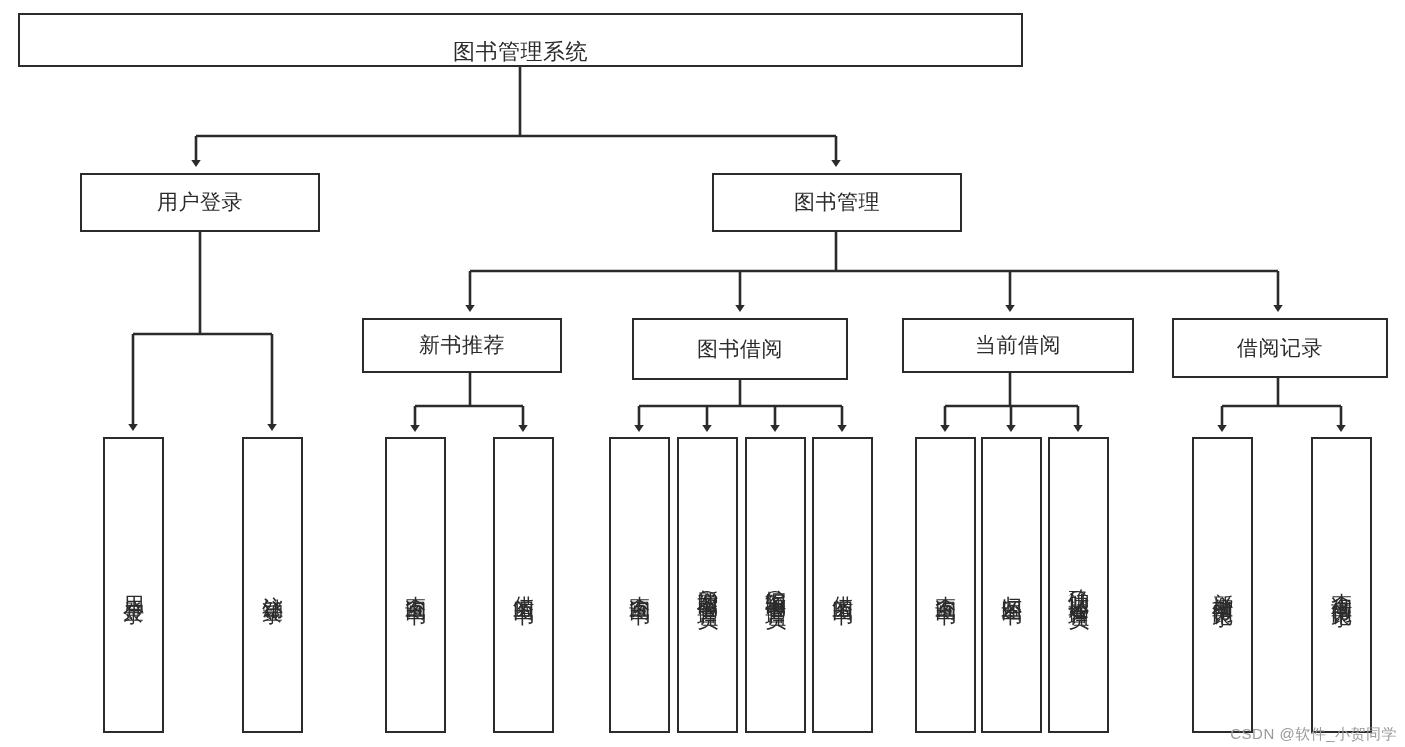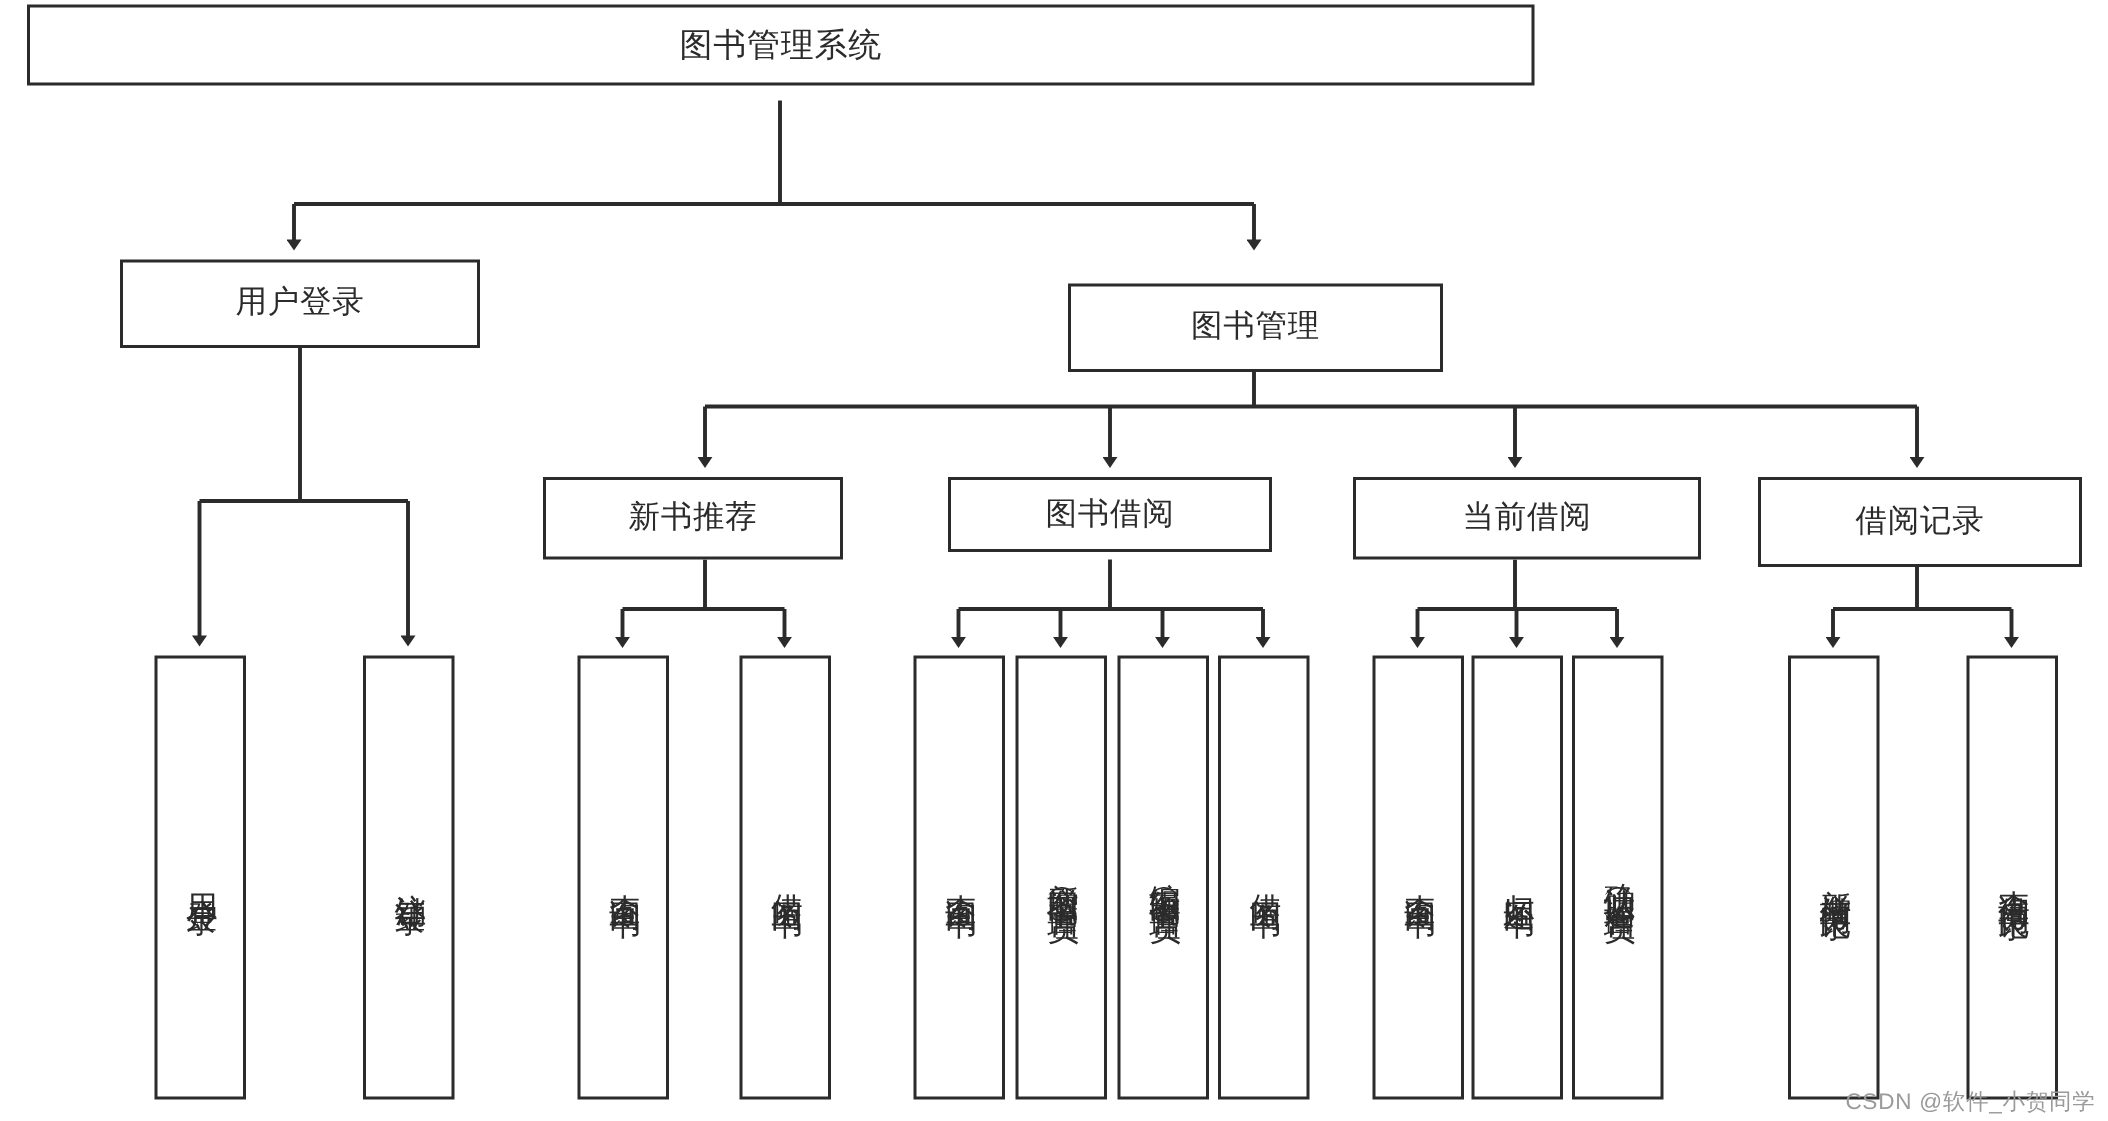--- a/index.html
+++ b/index.html
@@ -120,37 +120,37 @@
       <path d="M1078,406 L1078,428" marker-end="url(#arrowhead)"></path>
 
       <path d="M1278,373 L1278,406"></path>
       <path d="M1222,406 L1341,406"></path>
       <path d="M1222,406 L1222,428" marker-end="url(#arrowhead)"></path>
       <path d="M1341,406 L1341,428" marker-end="url(#arrowhead)"></path>
 
     </g>
   </svg>
 
-  <div class="node-box" style="left:18px; top:3px; width:1005px; height:54px;">
+  <div class="node-box" style="left:18px; top:13px; width:1005px; height:54px;align-items:flex-end;">
     <span class="node-label title-label">图书管理系统</span>
   </div>
 
   <div class="node-box" style="left:80px; top:173px; width:240px; height:59px;">
     <span class="node-label">用户登录</span>
   </div>
 
-  <div class="node-box" style="left:712px; top:189px; width:250px; height:59px;">
+  <div class="node-box" style="left:712px; top:173px; width:250px; height:59px;">
     <span class="node-label">图书管理</span>
   </div>
 
   <div class="node-box" style="left:362px; top:318px; width:200px; height:55px;">
     <span class="node-label">新书推荐</span>
   </div>
 
-  <div class="node-box" style="left:632px; top:318px; width:216px; height:50px;">
+  <div class="node-box" style="left:632px; top:318px; width:216px; height:62px;">
     <span class="node-label">图书借阅</span>
   </div>
 
   <div class="node-box" style="left:902px; top:318px; width:232px; height:55px;text-align:right;">
     <span class="node-label">当前借阅</span>
   </div>
 
   <div class="node-box" style="left:1172px; top:318px; width:216px; height:60px;">
     <span class="node-label">借阅记录</span>
   </div>

